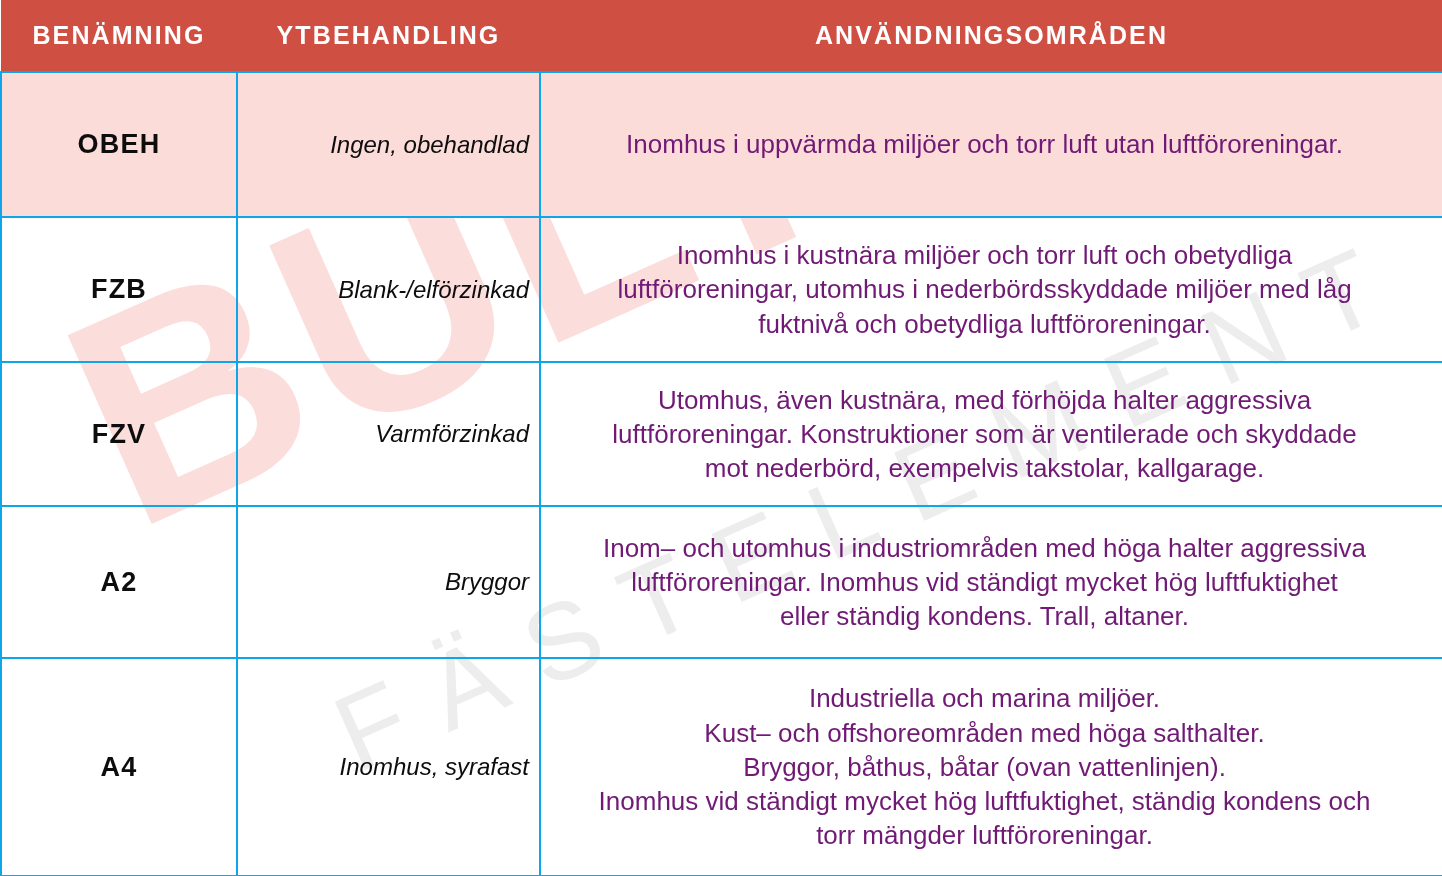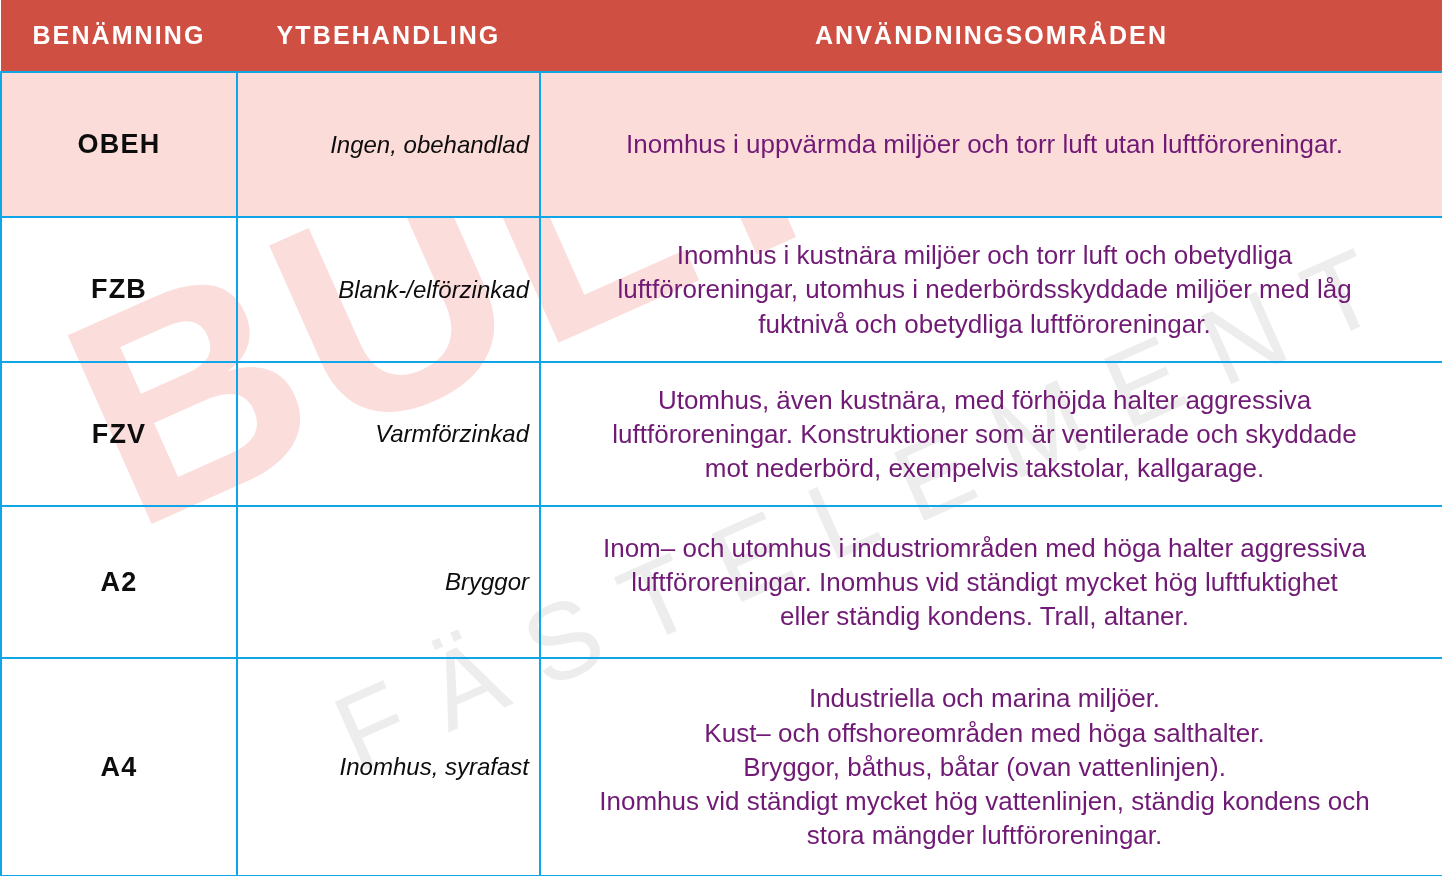--- a/index.html
+++ b/index.html
@@ -197,21 +197,21 @@
           </td>
         </tr>
 
         <tr class="r4">
           <td class="col-code">A4</td>
           <td class="col-treatment">Inomhus, syrafast</td>
           <td class="col-usage">
             <span class="line">Industriella och marina miljöer.</span>
             <span class="line">Kust– och offshoreområden med höga salthalter.</span>
             <span class="line">Bryggor, båthus, båtar (ovan vattenlinjen).</span>
-            <span class="line">Inomhus vid ständigt mycket hög vattenlinjen, ständig kondens och</span>
-            <span class="line">stora mängder luftföroreningar.</span>
+            <span class="line">Inomhus vid ständigt mycket hög luftfuktighet, ständig kondens och</span>
+            <span class="line">torr mängder luftföroreningar.</span>
           </td>
         </tr>
 
       </tbody>
     </table>
   </div>
 </div>
 
 </body></html>

